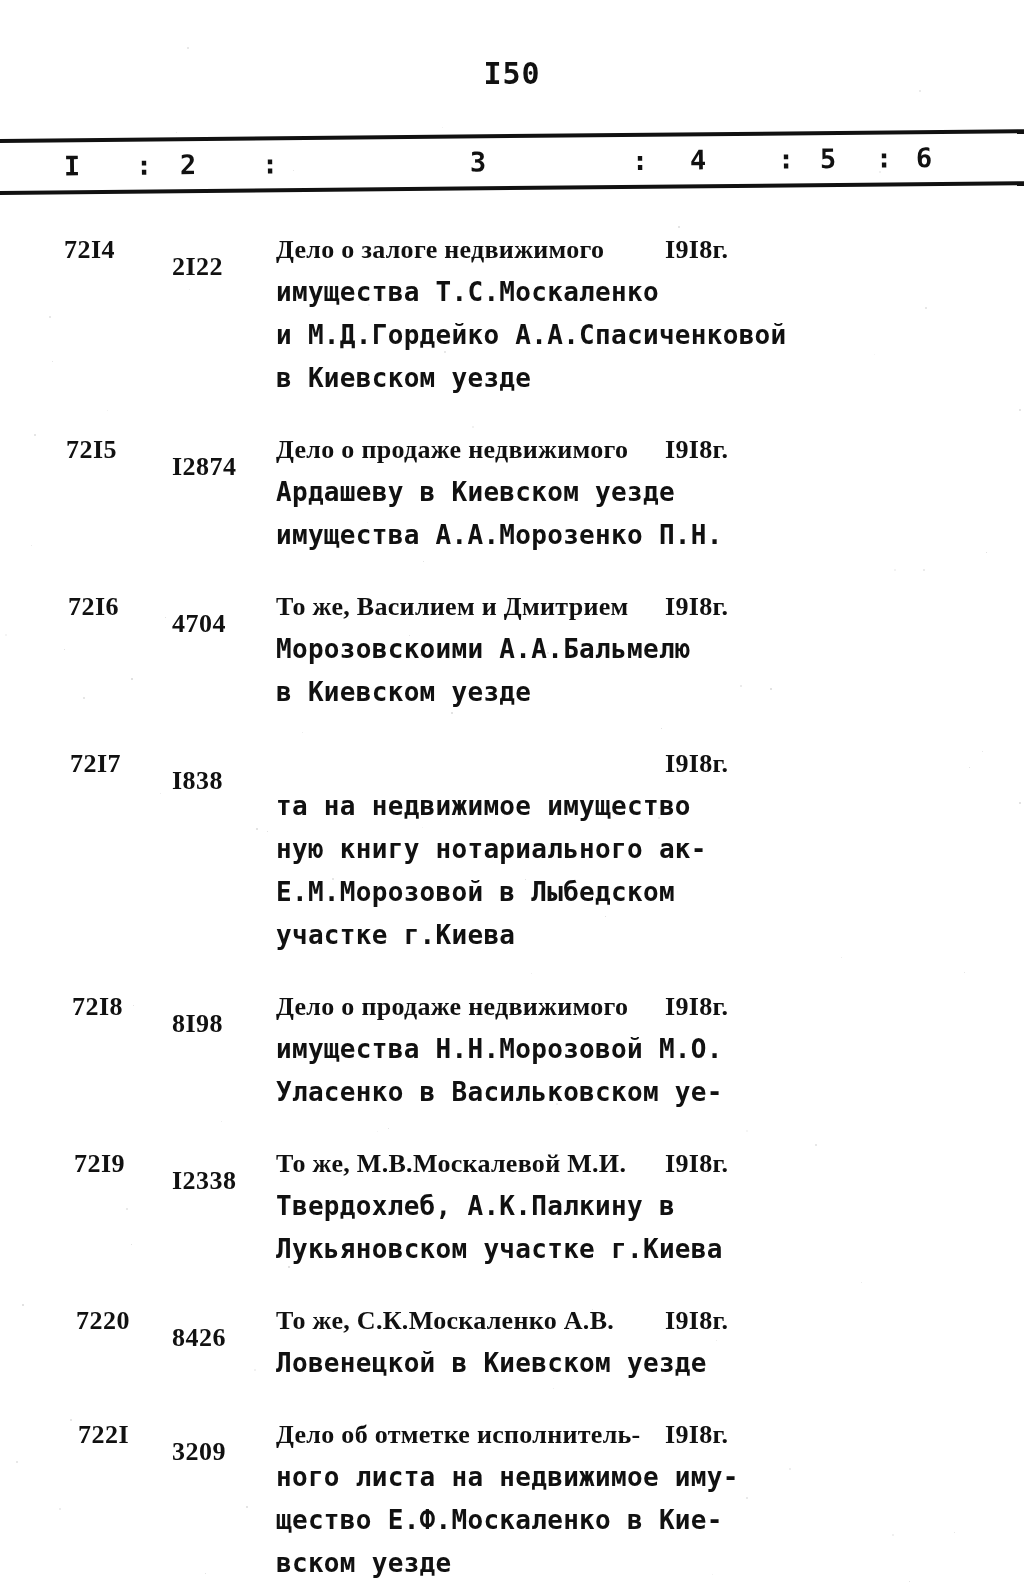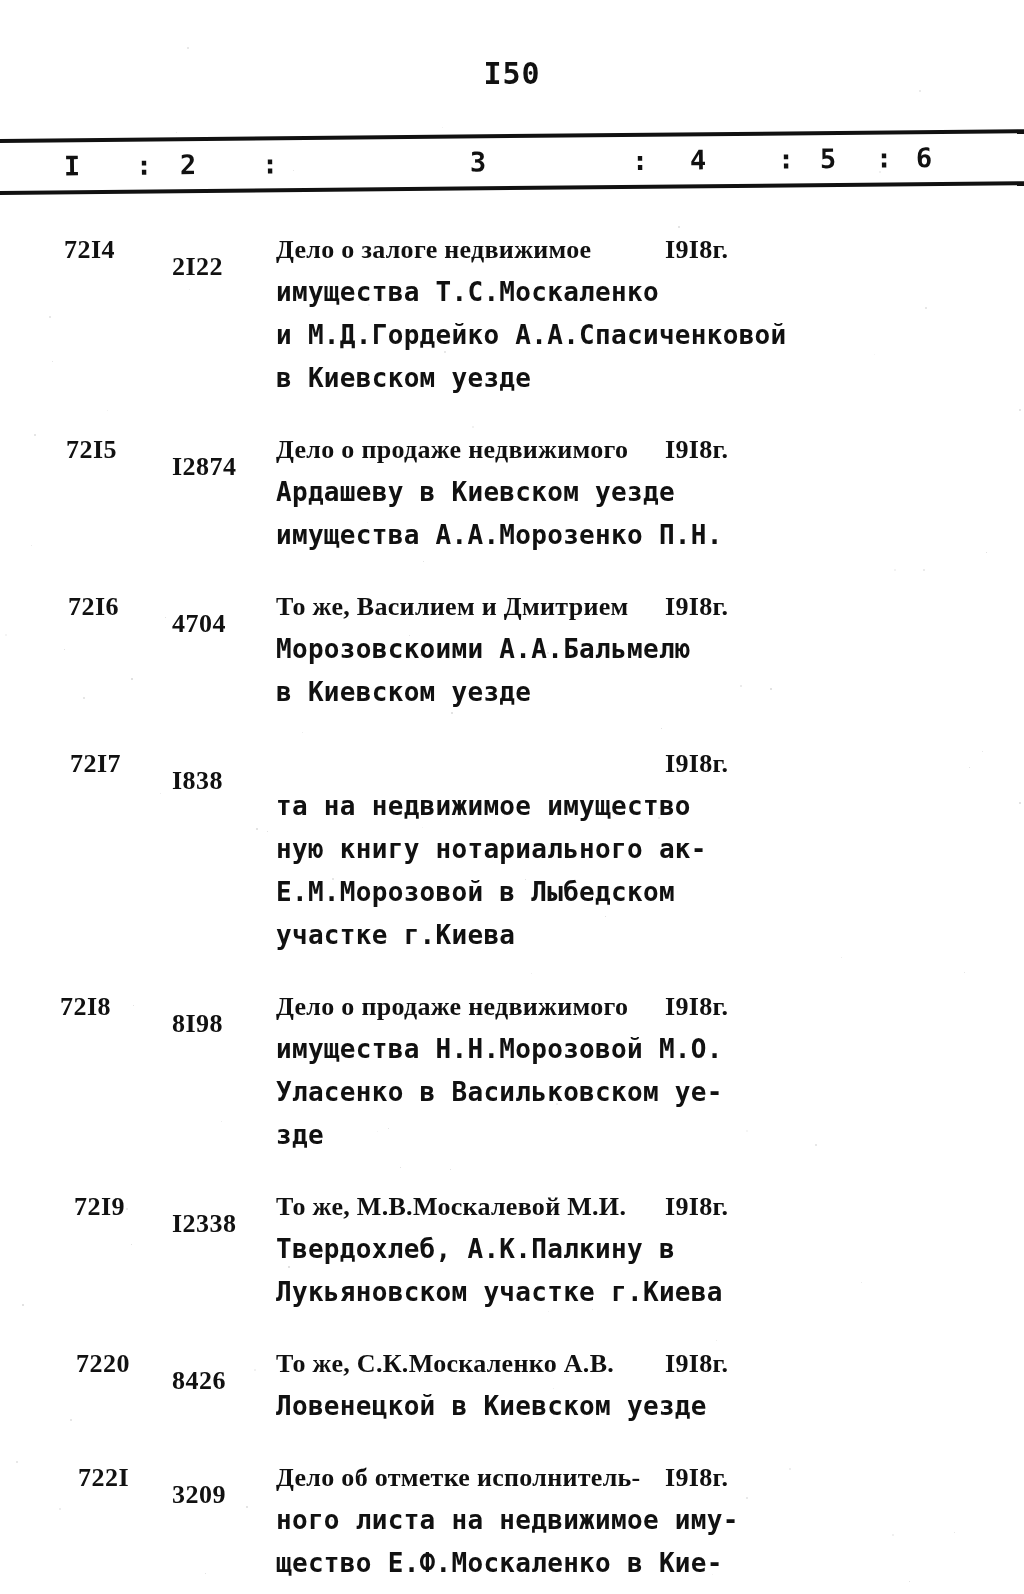--- a/index.html
+++ b/index.html
@@ -142,21 +142,21 @@
     letter-spacing: .3px;
     white-space: nowrap;
     color: #111;
   }
 
   
   .entry[data-idx="1"] .col-no { left: 64px; }
   .entry[data-idx="2"] .col-no { left: 66px; text-align: right; }
   .entry[data-idx="3"] .col-no { left: 68px; }
   .entry[data-idx="4"] .col-no { left: 70px; }
-  .entry[data-idx="5"] .col-no { left: 60px; }
+  .entry[data-idx="5"] .col-no { left: 72px; }
   .entry[data-idx="6"] .col-no { left: 74px; }
   .entry[data-idx="7"] .col-no { left: 76px; }
   .entry[data-idx="8"] .col-no { left: 78px; }
 </style>
 </head>
 <body>
 
 <div class="page">
 
   <div class="speckles">
@@ -270,21 +270,21 @@
         <div class="hcell" style="left: 876px;">:</div>
         <div class="hcell" style="left: 916px;">6</div>
       </div>
   </div>
 
   <div class="entries">
       <div class="entry" data-idx="1">
         <div class="entry-first-line">
           <div class="col-no">72I4</div>
           <div class="col-old">2I22</div>
-          <div class="col-desc">Дело о залоге недвижимое</div>
+          <div class="col-desc">Дело о залоге недвижимого</div>
           <div class="col-year">I9I8г.</div>
         </div>
         <div class="desc-rest">имущества Т.С.Москаленко</div>
         <div class="desc-rest">и М.Д.Гордейко А.А.Спасиченковой</div>
         <div class="desc-rest">в Киевском уезде</div>
       </div>
       <div class="entry" data-idx="2">
         <div class="entry-first-line">
           <div class="col-no">72I5</div>
           <div class="col-old">I2874</div>
@@ -317,21 +317,20 @@
       </div>
       <div class="entry" data-idx="5">
         <div class="entry-first-line">
           <div class="col-no">72I8</div>
           <div class="col-old">8I98</div>
           <div class="col-desc">Дело о продаже недвижимого</div>
           <div class="col-year">I9I8г.</div>
         </div>
         <div class="desc-rest">имущества Н.Н.Морозовой М.О.</div>
         <div class="desc-rest">Уласенко в Васильковском уе-</div>
-        <div class="desc-rest">зде</div>
       </div>
       <div class="entry" data-idx="6">
         <div class="entry-first-line">
           <div class="col-no">72I9</div>
           <div class="col-old">I2338</div>
           <div class="col-desc">То же, М.В.Москалевой М.И.</div>
           <div class="col-year">I9I8г.</div>
         </div>
         <div class="desc-rest">Твердохлеб, А.К.Палкину в</div>
         <div class="desc-rest">Лукьяновском участке г.Киева</div>

